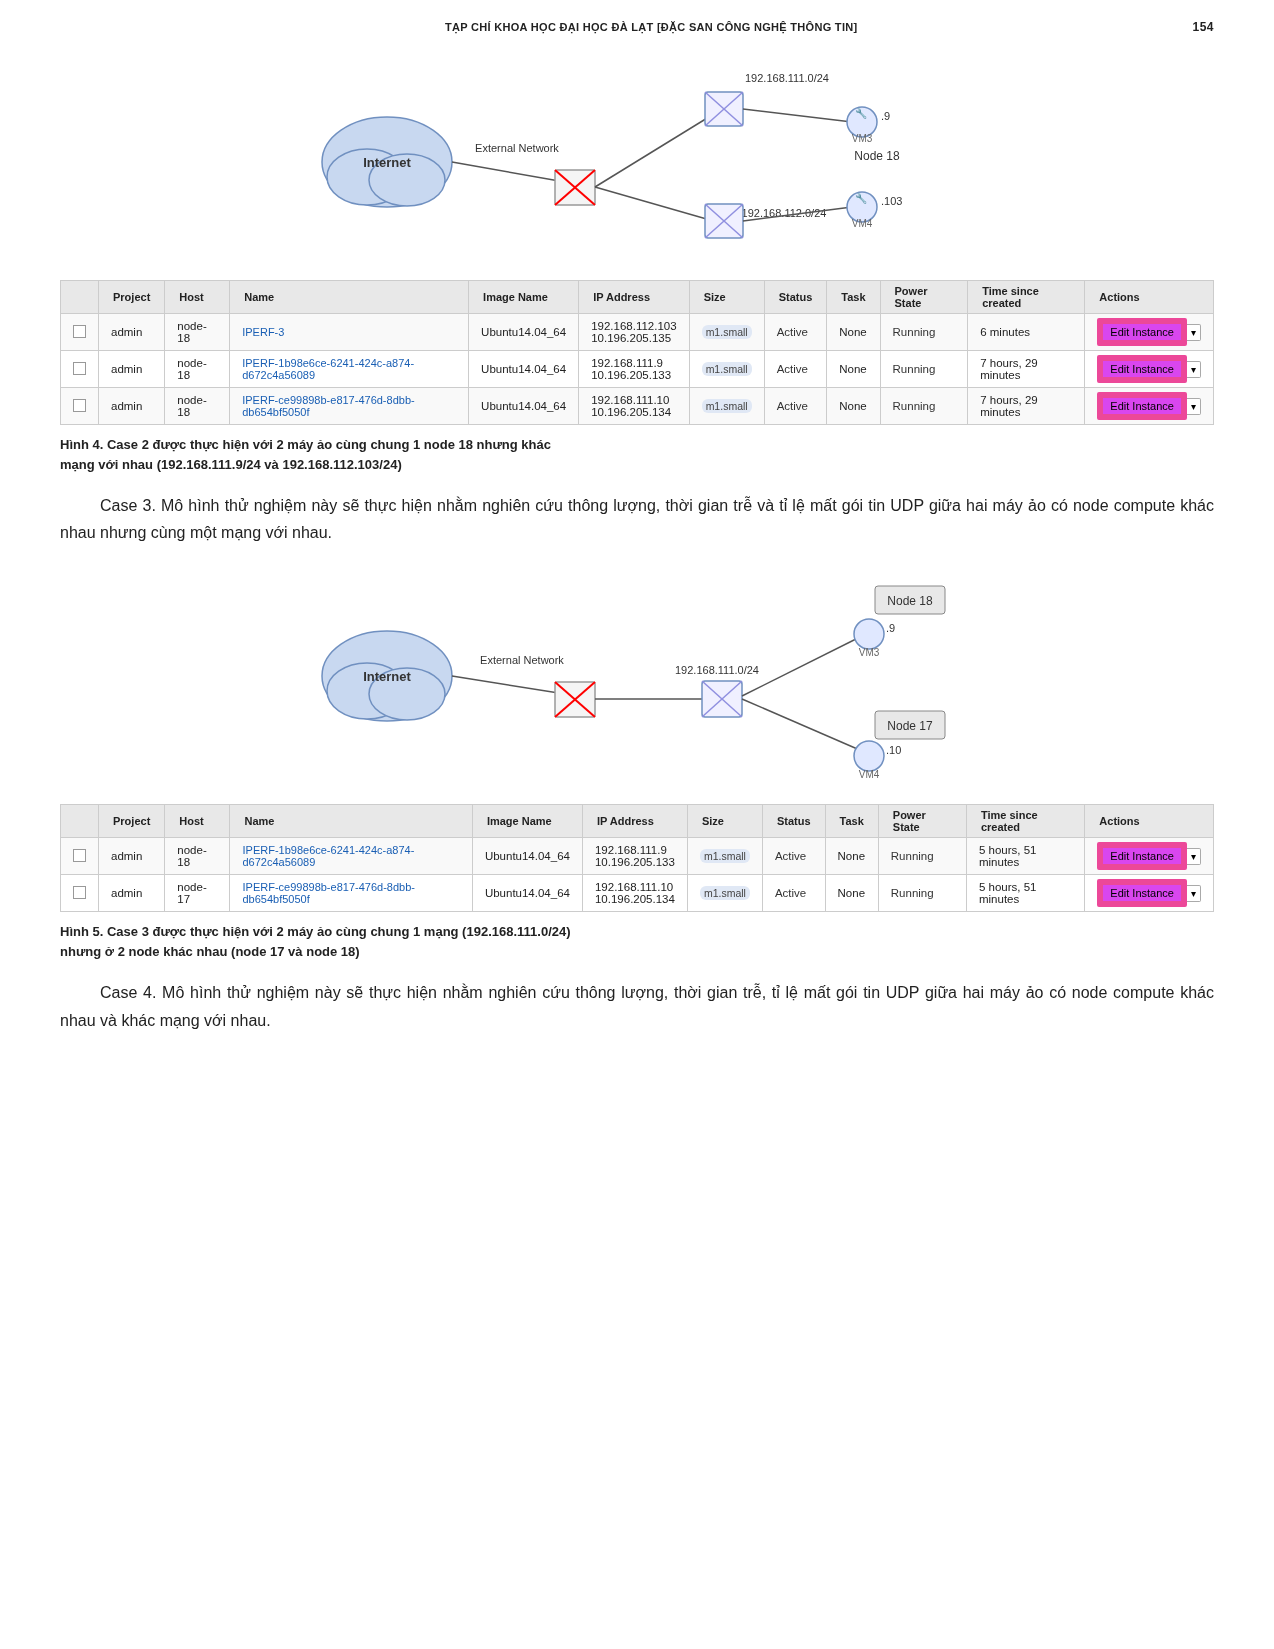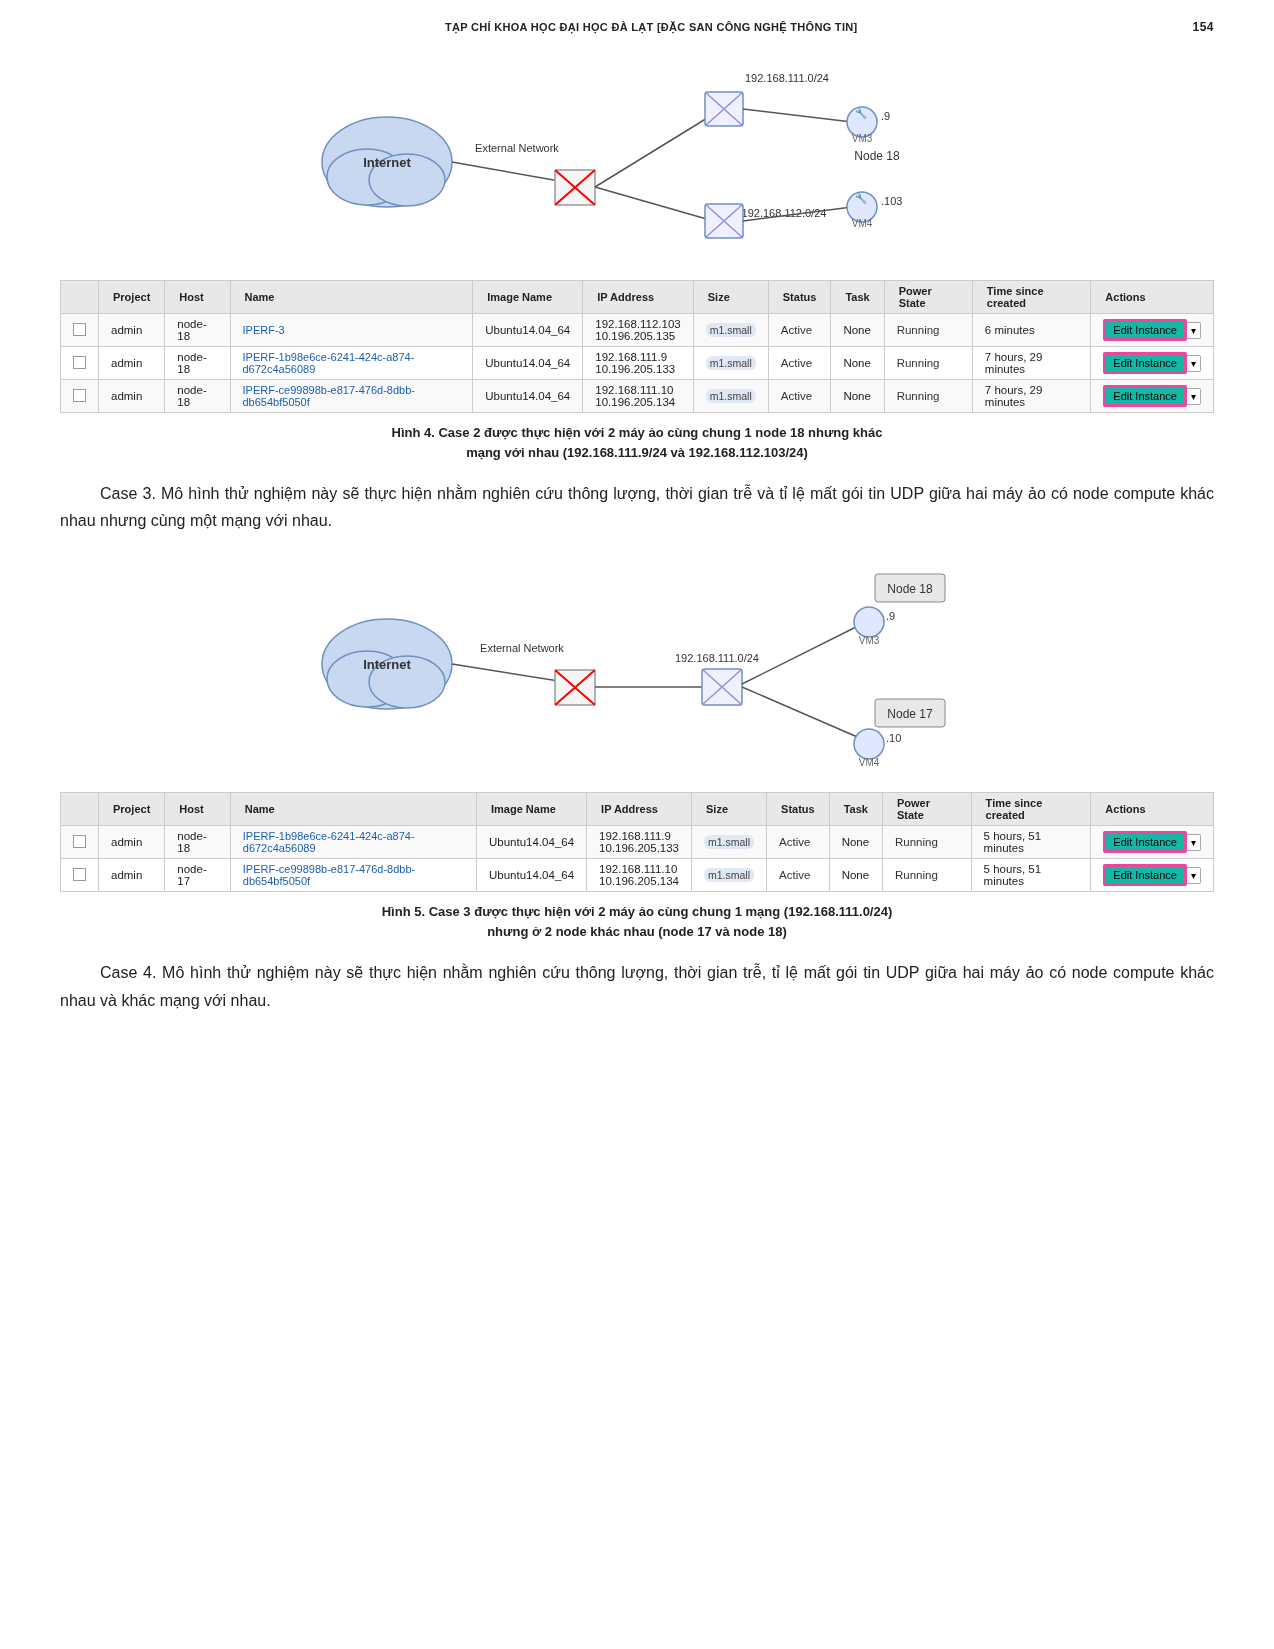--- a/index.html
+++ b/index.html
@@ -73,22 +73,22 @@
       text-align: center;
     }
     .checkbox-box {
       width: 13px;
       height: 13px;
       border: 1px solid #999;
       display: inline-block;
       background: #fff;
     }
     .edit-btn {
-      background: #14b8a6;
-      border: 3px solid #ec4899;
+      background: #d946ef;
+      border: 6px solid #ec4899;
       border-radius: 2px;
       padding: 2px 7px;
       font-size: 11px;
       cursor: pointer;
       white-space: nowrap;
     }
     .dropdown-arrow {
       background: #fff;
       border: 1px solid #aaa;
       border-left: none;
@@ -96,21 +96,20 @@
       padding: 2px 4px;
       font-size: 10px;
       cursor: pointer;
     }
     .action-cell {
       white-space: nowrap;
     }
 
     
     .fig-caption {
-      text-align: center;
       font-weight: bold;
       font-size: 13px;
       margin: 8px 0 18px 0;
       line-height: 1.5;
     }
 
     
     .body-text {
       font-size: 16px;
       line-height: 1.7;

